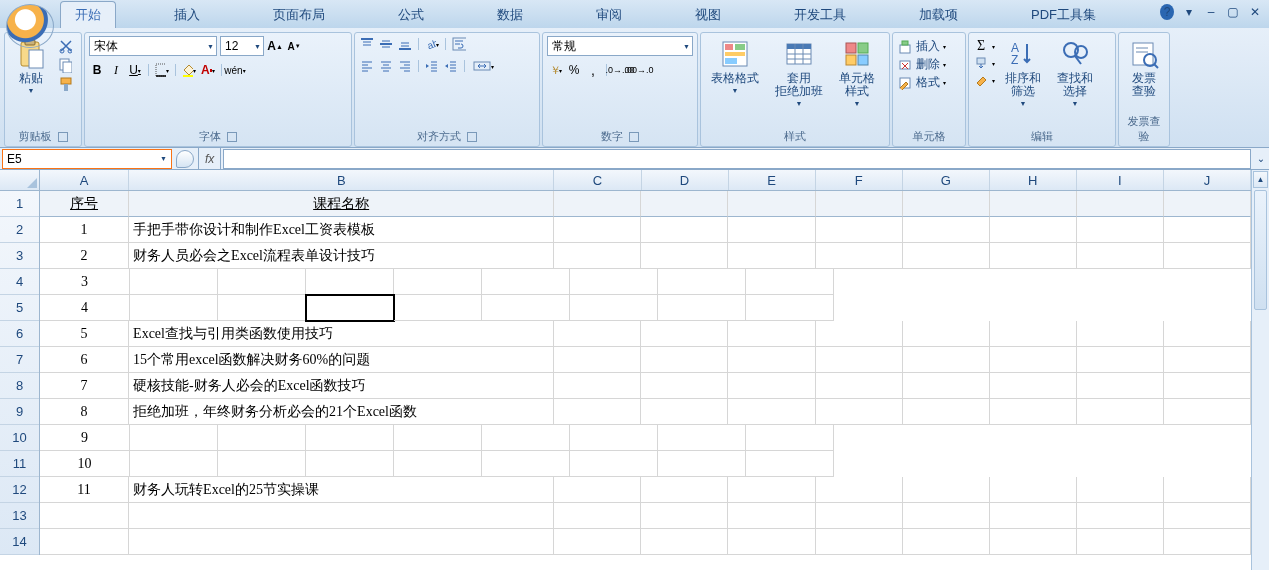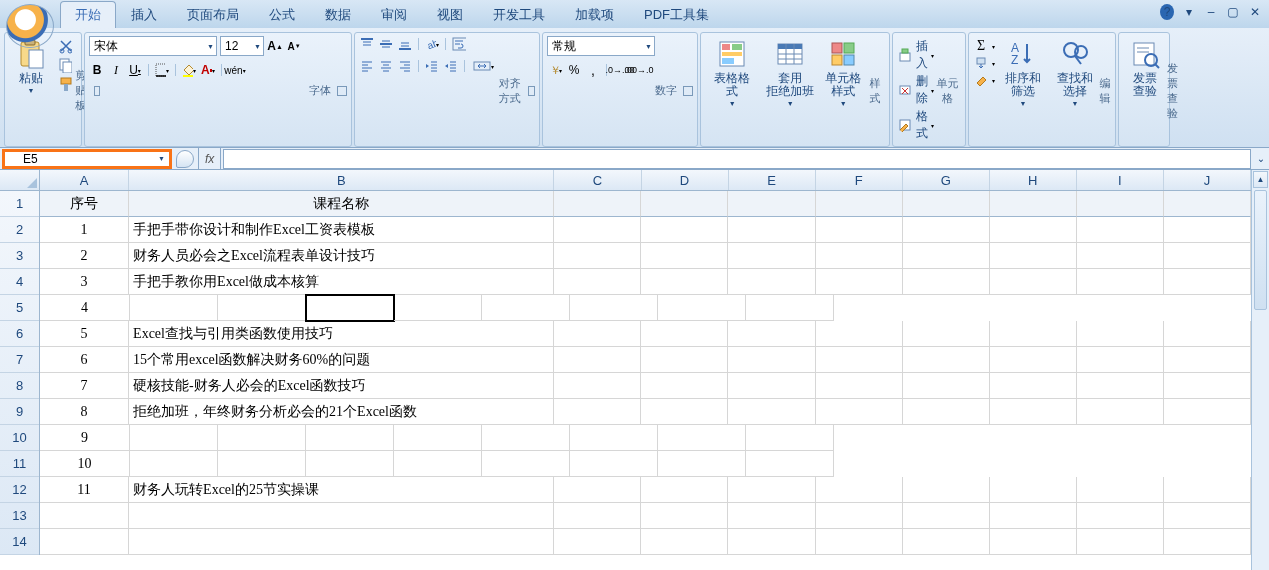--- a/index.html
+++ b/index.html
@@ -1,30 +1,30 @@
 <!DOCTYPE html>
 <html><head>
 <meta charset="utf-8">
 <style>
 * { margin: 0; padding: 0; box-sizing: border-box; font-family: "Microsoft YaHei", SimSun, Arial, sans-serif; }
 body { background: #cfe0f1; width: 1269px; height: 570px; overflow: hidden; font-size: 12px; }
 
 
 .titlebar { height: 28px; background: linear-gradient(#d8e7f5, #bdd6ec); display: flex; align-items: center; position: relative; }
 .office-btn { width: 48px; height: 44px; position: absolute; left: 6px; top: 4px; z-index: 10; background: radial-gradient(circle at 40% 35%, #fff 0 10px, #f7b24a 11px 18px, #3b6db5 19px 22px, transparent 23px); border-radius: 50%; border: 1px solid #8aa8c8; }
-.tabs { display: flex; margin-left: 60px; height: 100%; align-items: flex-end; }
+.tabs { display: flex; margin-left: 60px; height: 100%; align-items: flex-end; gap: 43px; }
 .tab { padding: 4px 14px; font-size: 13px; color: #1f497d; cursor: pointer; border: 1px solid transparent; border-bottom: none; border-radius: 4px 4px 0 0; }
 .tab.active { background: #e6eff9; border-color: #8aa8c8; color: #3b6db5; }
 .win-controls { position: absolute; right: 6px; top: 4px; display: flex; gap: 6px; align-items: center; }
 .win-controls span { width: 16px; height: 16px; display: inline-flex; align-items: center; justify-content: center; font-size: 12px; color: #1f497d; border: 1px solid transparent; }
 .help-circle { width:14px; height:14px; border-radius:50%; background:#2a66b1; color:#fff; font-size:10px; line-height:14px; text-align:center; }
 
 
 .ribbon { height: 120px; background: linear-gradient(#e6eff9, #cfe0f1); border-bottom: 1px solid #8aa8c8; display: flex; padding: 4px 4px 0 4px; gap: 2px; }
-.group { background: linear-gradient(#eaf2fb, #d5e4f3); border: 1px solid #a9c3dd; border-radius: 3px; display: flex; flex-direction: row; padding: 3px 4px 1px 4px; }
+.group { background: linear-gradient(#eaf2fb, #d5e4f3); border: 1px solid #a9c3dd; border-radius: 3px; display: flex; flex-direction: column; padding: 3px 4px 1px 4px; }
 .group-body { flex: 1; display: flex; align-items: flex-start; gap: 4px; }
 .group-label { font-size: 11px; color: #4b6a8d; text-align: center; padding: 1px 0; display:flex; justify-content:center; align-items:center; gap:6px; }
 .group-label .launcher { width:10px; height:10px; border:1px solid #7a99b9; position:relative; }
 .group-label .launcher::after { content:''; position:absolute; right:-1px; bottom:-1px; width:4px; height:4px; border-right:1px solid #7a99b9; border-bottom:1px solid #7a99b9; }
 
 .big-btn { display:flex; flex-direction:column; align-items:center; justify-content:center; padding:2px 6px; gap:2px; font-size:12px; color:#1f497d; min-width:36px; }
 .big-btn .ico { width:32px; height:32px; }
 .big-btn .lbl { line-height:1.1; text-align:center; }
 .big-btn .dd { font-size:7px; color:#1f497d; }
 .vstack { display:flex; flex-direction:column; gap:3px; justify-content:flex-start; padding-top:2px; }
@@ -32,39 +32,39 @@
 .small-ico { width:16px; height:16px; display:inline-flex; align-items:center; justify-content:center; border:1px solid transparent; border-radius:2px; }
 .combo { height:20px; background:#fff; border:1px solid #8aa8c8; display:flex; align-items:center; padding:0 2px 0 4px; font-size:12px; }
 .combo .arr { margin-left:auto; font-size:7px; color:#1f497d; padding-left:4px; }
 .sep { width:1px; background:#a9c3dd; margin:2px 2px; align-self:stretch; }
 
 
 svg { display:block; }
 
 
 .fxrow { height:22px; background:#e6eff9; border-bottom:1px solid #8aa8c8; display:flex; align-items:center; }
-.namebox { width:170px; height:20px; background:#fff; border:3px solid #f97316; margin-left:2px; display:flex; align-items:center; padding:0 18px; font-size:12px; position:relative; }
+.namebox { width:170px; height:20px; background:#fff; border:1px solid #f97316; margin-left:2px; display:flex; align-items:center; padding:0 4px; font-size:12px; position:relative; }
 .namebox .arr { position:absolute; right:4px; font-size:7px; color:#1f497d; }
 .fxround { width:18px; height:18px; border:1px solid #8aa8c8; border-radius:50% 50% 50% 2px; margin:0 4px; background:linear-gradient(#fff,#d5e4f3); }
 .fxlabel { font-style:italic; font-size:12px; color:#555; padding:0 6px; border-left:1px solid #8aa8c8; border-right:1px solid #8aa8c8; height:100%; display:flex; align-items:center; }
 .fxinput { flex:1; height:20px; background:#fff; border:1px solid #8aa8c8; margin:0 2px; }
 .expand { width:16px; font-size:10px; color:#1f497d; text-align:center; }
 
 
 .sheet-wrap { position:relative; background:#fff; height: calc(570px - 28px - 120px - 22px); overflow:hidden; }
 .corner { position:absolute; left:0; top:0; width:40px; height:21px; background:linear-gradient(#f3f7fc,#dce8f5); border-right:1px solid #9db6cf; border-bottom:1px solid #9db6cf; }
 .corner::after{ content:''; position:absolute; right:2px; bottom:2px; width:0; height:0; border-left:10px solid transparent; border-bottom:10px solid #a9c3dd; }
 .colhdrs { position:absolute; left:40px; top:0; right:18px; height:21px; display:flex; background:linear-gradient(#f3f7fc,#dce8f5); border-bottom:1px solid #9db6cf; }
 .colhdr { border-right:1px solid #c4d4e4; text-align:center; font-size:13px; color:#1f497d; line-height:21px; }
 .rowhdrs { position:absolute; left:0; top:21px; width:40px; background:linear-gradient(#f3f7fc,#dce8f5); border-right:1px solid #9db6cf; }
 .rowhdr { height:26px; border-bottom:1px solid #c4d4e4; text-align:center; font-size:13px; color:#1f497d; line-height:26px; }
 .cells { position:absolute; left:40px; top:21px; right:18px; }
 .row { display:flex; height:26px; }
 .cell { border-right:1px solid #d6d6d6; border-bottom:1px solid #d6d6d6; padding:0 4px; font-size:14px; font-family: SimSun, serif; line-height:26px; overflow:hidden; white-space:nowrap; }
-.hdr-row .cell { background:#eef3f9; font-weight:normal; text-align:center; border-bottom:1px solid #9db6cf; }
+.hdr-row .cell { background:#eef3f9; font-weight:normal; text-align:center; border-bottom:1px solid #9db6cf;text-decoration:underline; }
 .vscroll { position:absolute; right:0; top:0; width:18px; bottom:0; background:#e6eff9; border-left:1px solid #a9c3dd; }
 .vscroll .btn { height:17px; background:linear-gradient(#f3f7fc,#dce8f5); border:1px solid #a9c3dd; margin:1px; font-size:8px; text-align:center; line-height:15px; color:#1f497d; }
 .vscroll .thumb { position:absolute; top:20px; left:2px; right:2px; height:120px; background:linear-gradient(#eaf2fb,#cfe0f1); border:1px solid #a9c3dd; border-radius:2px; }
 
 .sel-cell { outline:2px solid #000; outline-offset:-1px; }
 </style>
 </head>
 <body>
 
 <div class="titlebar">
@@ -545,21 +545,20 @@
         <div class="cell" style="width: 88px;"></div>
         <div class="cell" style="width: 88px;"></div>
         <div class="cell" style="width: 88px;"></div>
         <div class="cell" style="width: 88px;"></div>
         <div class="cell" style="width: 88px;"></div>
         <div class="cell" style="width: 88px;"></div>
         <div class="cell" style="width: 88px;"></div>
       </div>
       <div class="row">
         <div class="cell" style="width: 90px; text-align: center;">3</div>
-        <div class="cell" style="width: 430px;">手把手教你用Excel做成本核算</div>
         <div class="cell" style="width: 88px;"></div>
         <div class="cell" style="width: 88px;"></div>
         <div class="cell" style="width: 88px;"></div>
         <div class="cell" style="width: 88px;"></div>
         <div class="cell" style="width: 88px;"></div>
         <div class="cell" style="width: 88px;"></div>
         <div class="cell" style="width: 88px;"></div>
         <div class="cell" style="width: 88px;"></div>
       </div>
       <div class="row">

